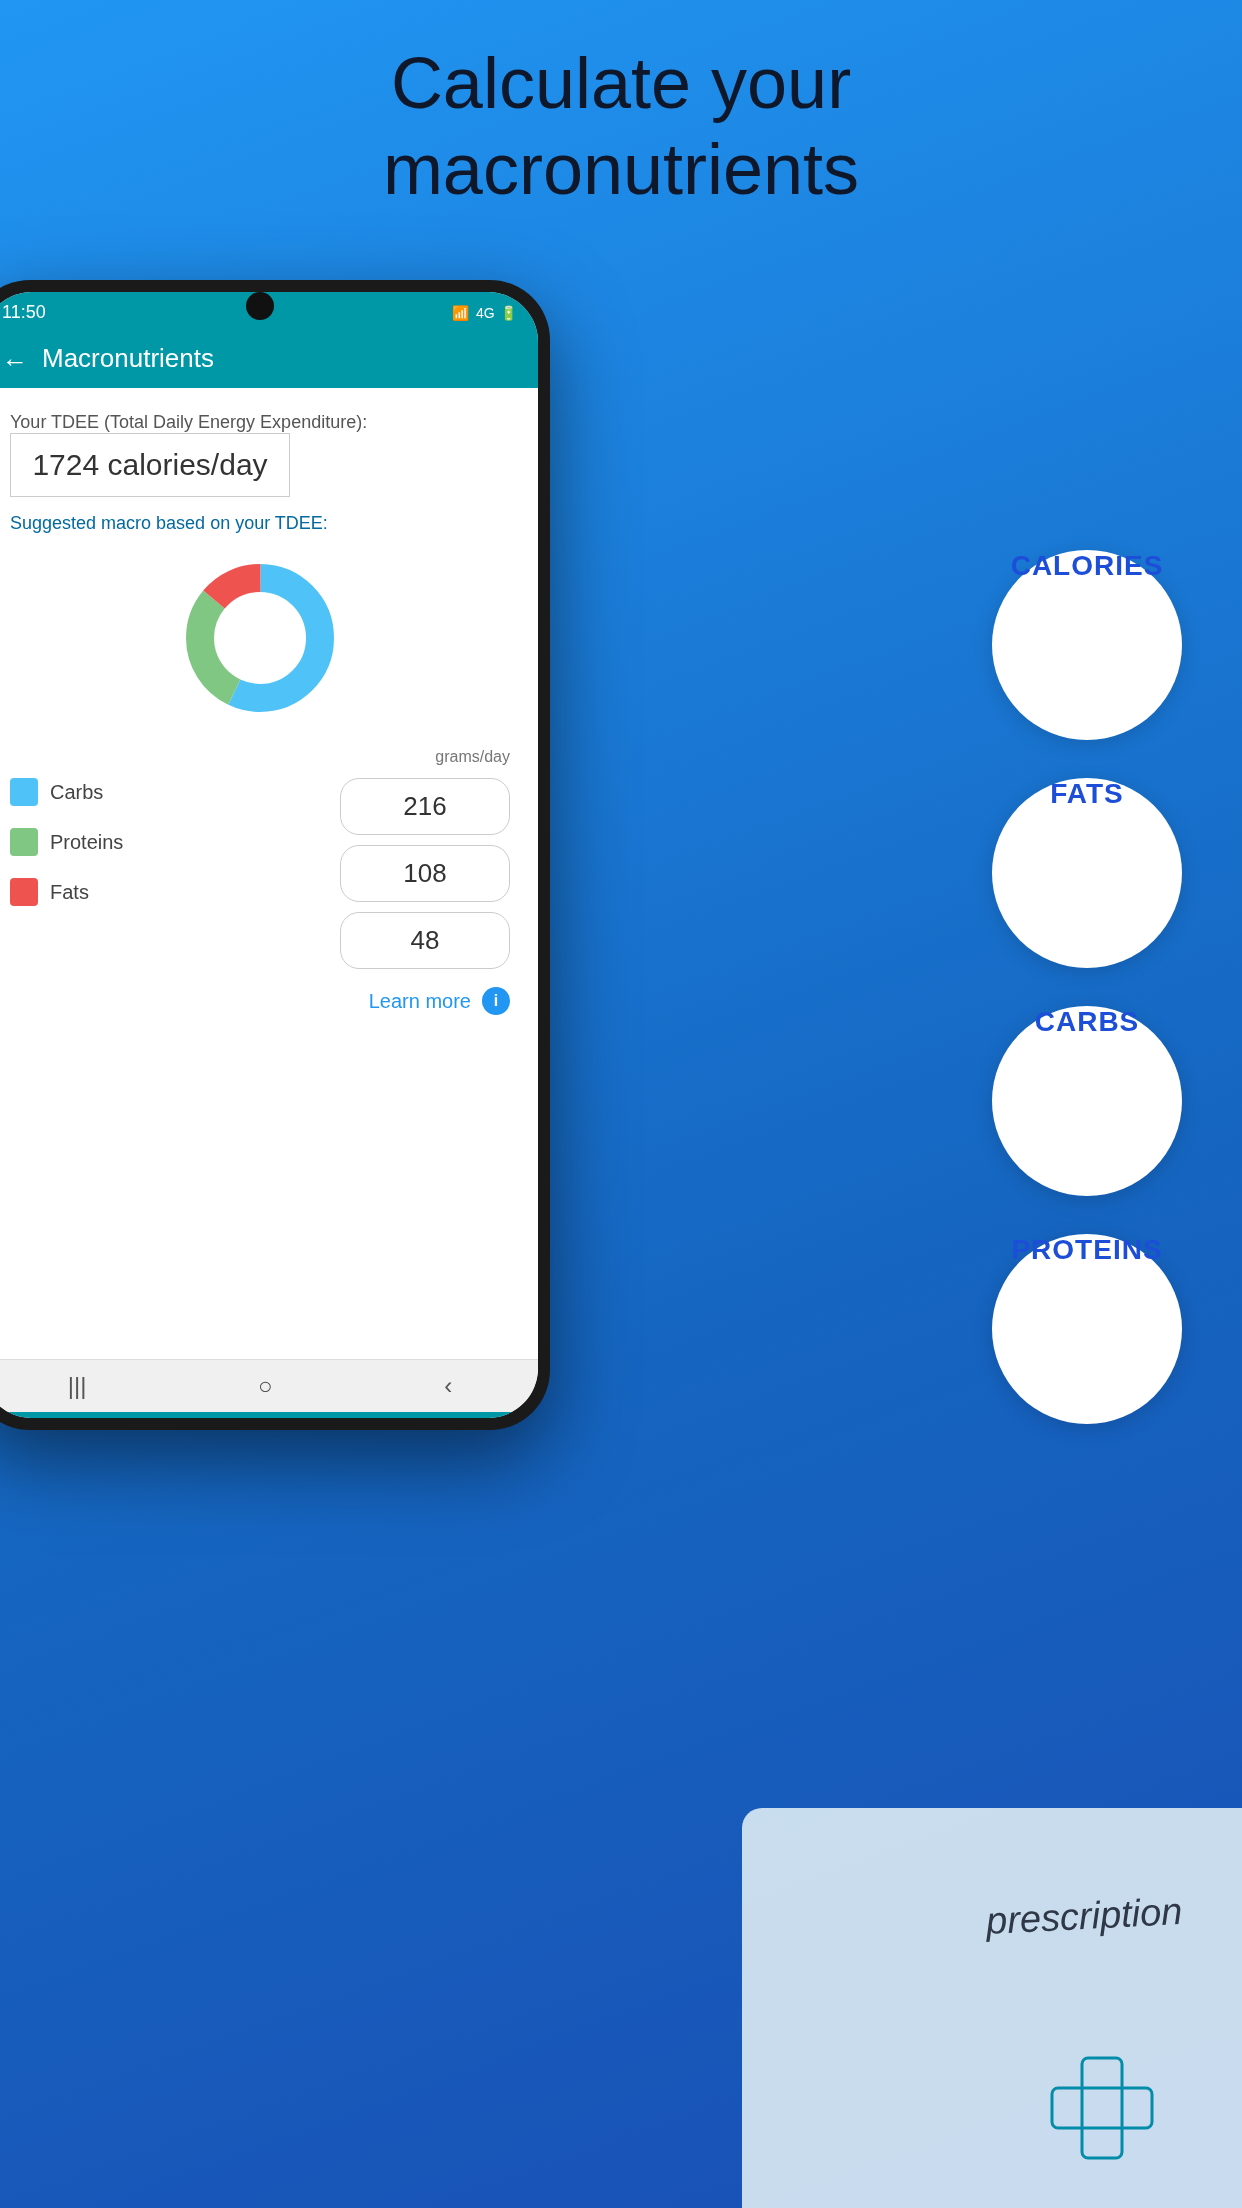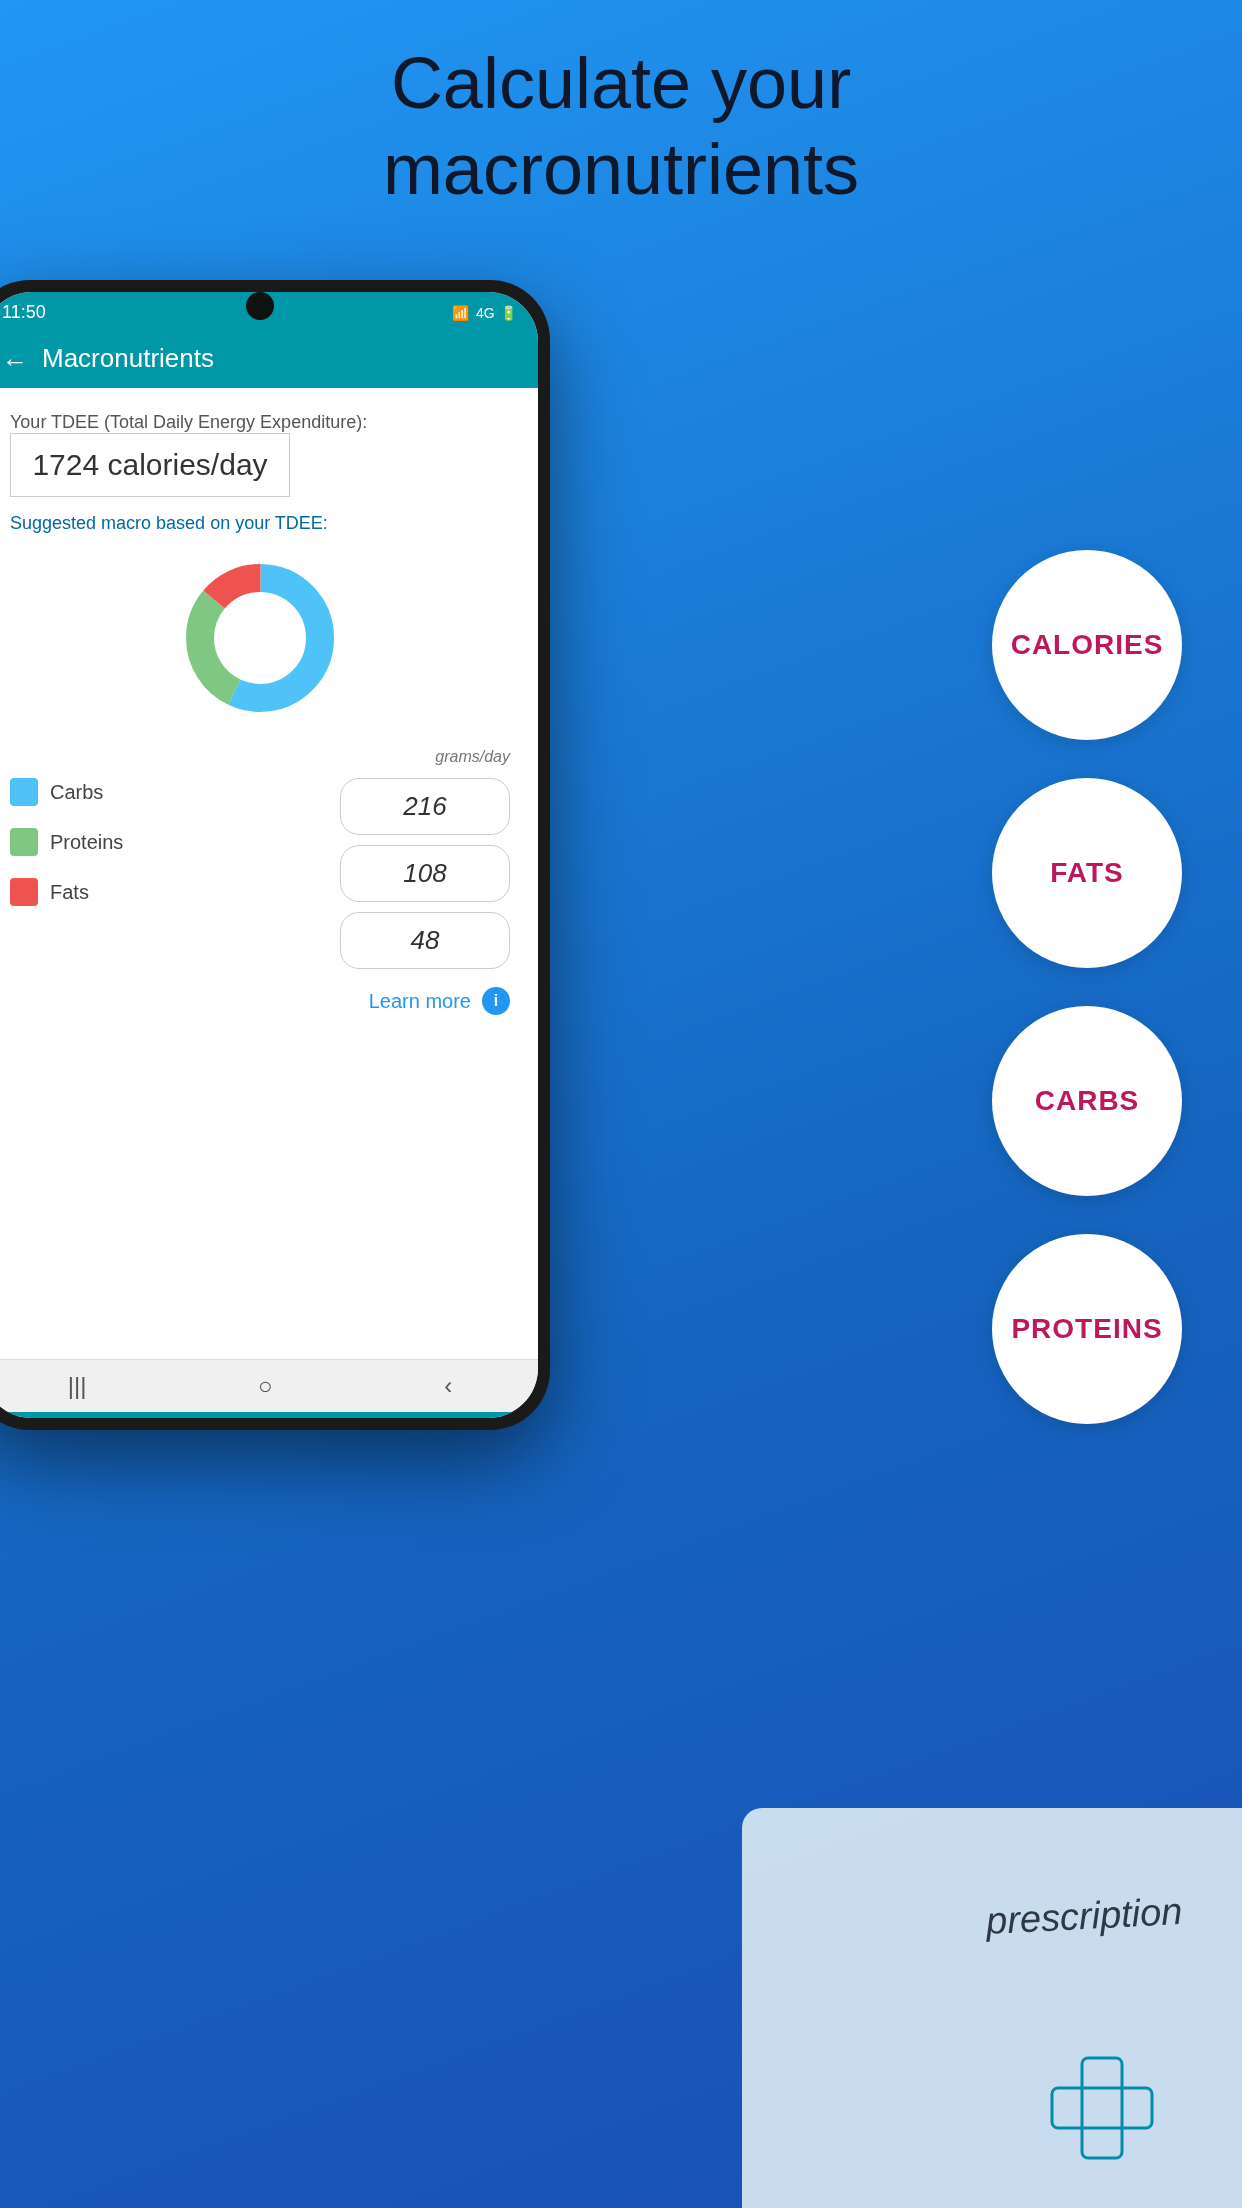--- a/index.html
+++ b/index.html
@@ -36,25 +36,25 @@
       gap: 38px;
       align-items: center;
     }
 
     .circle-badge {
       width: 190px;
       height: 190px;
       background: white;
       border-radius: 50%;
       display: flex;
-      align-items: center;
+      align-items: flex-start;
       justify-content: center;
       font-size: 28px;
       font-weight: 800;
-      color: #be185d;
+      color: #1d4ed8;
       letter-spacing: 1px;
       box-shadow: 0 4px 20px rgba(0,0,0,0.15);
     }
 
     
     .phone-container {
       position: absolute;
       left: -30px;
       top: 280px;
       width: 580px;
@@ -206,21 +206,20 @@
       width: 28px;
       height: 28px;
       border-radius: 4px;
     }
 
     .values-section {
       display: flex;
       flex-direction: column;
       align-items: flex-end;
       gap: 10px;
-      font-style: italic;
     }
 
     .grams-label {
       font-size: 16px;
       color: #777;
       text-align: center;
       margin-bottom: 2px;
     }
 
     .value-box {

